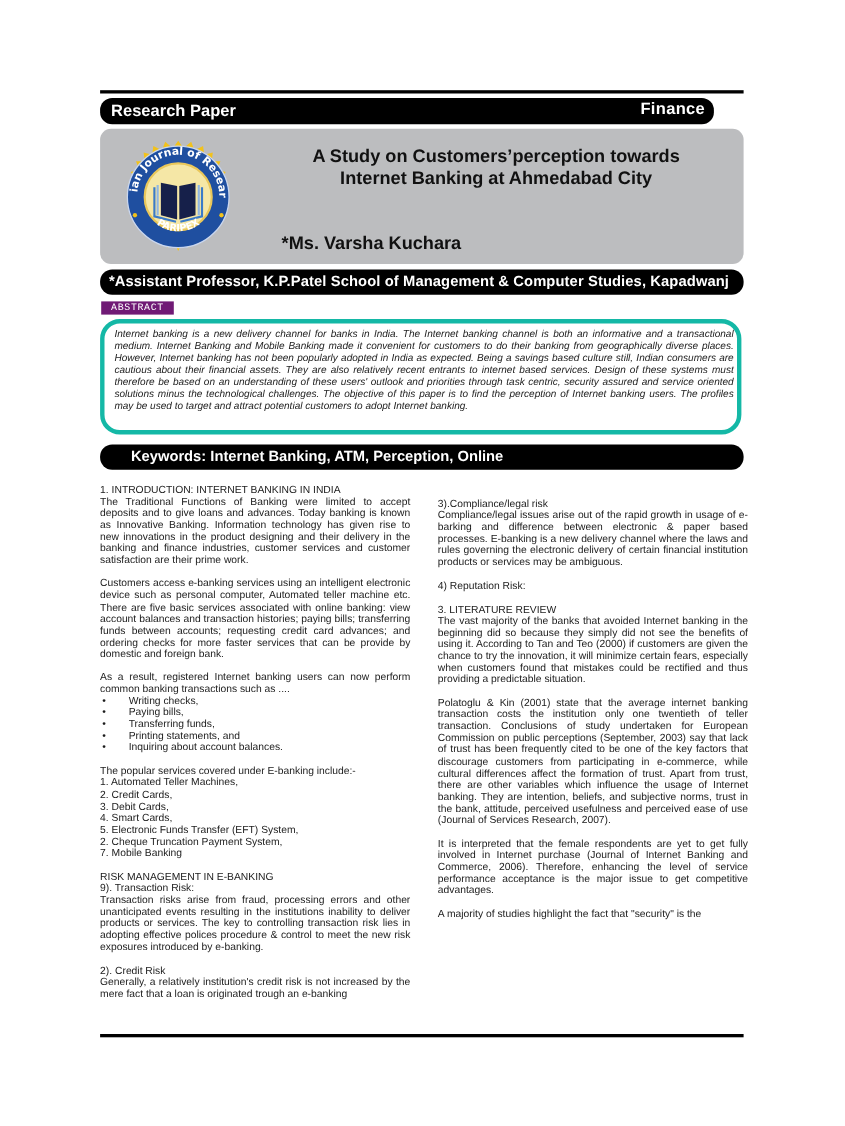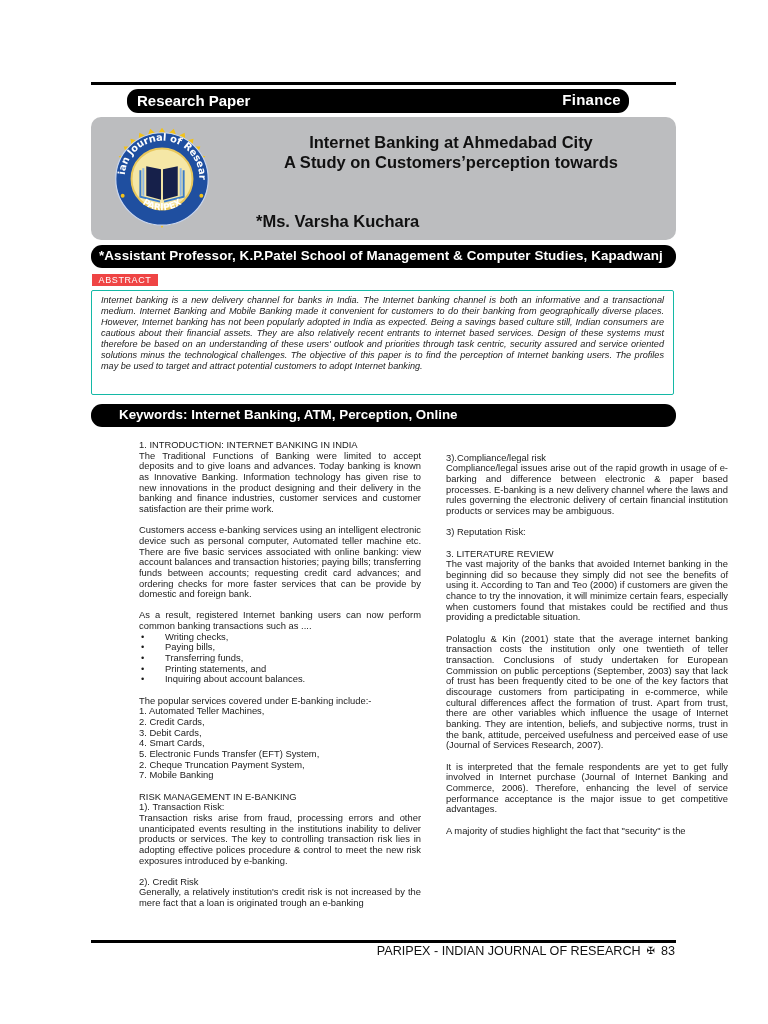--- a/index.html
+++ b/index.html
@@ -5,40 +5,40 @@
   html, body { margin:0; padding:0; }
   body { width:768px; height:1024px; background:#ffffff; position:relative; overflow:hidden; color:#1a1a1a; font-family:"Liberation Sans", sans-serif; }
   .page { position:absolute; left:0; top:0; width:768px; height:1024px; }
 
   .topline { position:absolute; left:92px; top:68px; width:583px; height:14px; font-family:"DejaVu Sans", sans-serif; font-weight:bold; font-size:9.6px; color:#111; }
   .topline .left { position:absolute; left:0; top:0; }
   .topline .right { position:absolute; right:0; top:0; }
   .rule-top { position:absolute; left:91px; top:82px; width:585px; height:3px; background:#000; }
 
   .band { position:absolute; background:#000; color:#fff; border-radius:11px; font-family:"Liberation Sans", sans-serif; font-weight:bold; }
-  .band-rp { left:91px; top:89px; width:502px; height:24px;margin-left:36px; }
+  .band-rp { left:91px; top:89px; width:558px; height:24px; }
   .band-rp .l { position:absolute; left:10px; top:3px; font-size:15px; }
   .band-rp .r { position:absolute; right:8px; top:2px; font-size:15px; letter-spacing:0.3px; }
 
   .hero { position:absolute; left:91px; top:117px; width:585px; height:123px; background:#bcbdbf; border-radius:10px; }
   .logo { position:absolute; left:12px; top:2px; width:118px; height:118px; }
   .title { position:absolute; left:160px; top:15px; width:400px; text-align:center; font-weight:bold; font-size:16.5px; line-height:20px; color:#111; }
   .author { position:absolute; left:165px; top:95px; font-weight:bold; font-size:16.5px; color:#111; }
 
   .band-aff { left:91px; top:245px; width:585px; height:23px; }
   .band-aff span { position:absolute; left:8px; top:3px; font-size:13.4px; letter-spacing:0.1px; }
 
-  .abs-label { position:absolute; left:92px; top:274px; width:66px; height:12px; background:#ef4444; color:#fff; font-size:9px; letter-spacing:0.6px; text-align:center; line-height:12px; }
-  .abs-box { position:absolute; left:91px; top:290px; width:583px; height:105px; border:1px solid #14b8a6; border-radius:2px; box-sizing:border-box; }
+  .abs-label { position:absolute; left:92px; top:274px; width:66px; height:12px; background:#701a75; color:#fff; font-size:9px; letter-spacing:0.6px; text-align:center; line-height:12px;font-family:Liberation Mono, monospace; }
+  .abs-box { position:absolute; left:91px; top:290px; width:583px; height:105px; border:4px solid #14b8a6; border-radius:18px; box-sizing:border-box; }
   .abs-text { position:absolute; left:9px; top:4px; width:563px; font-style:italic; font-size:9.15px; line-height:11.05px; text-align:justify; color:#222; }
 
   .band-kw { left:91px; top:404px; width:585px; height:23px; }
   .band-kw span { position:absolute; left:28px; top:3px; font-size:13.4px; }
 
-  .col { position:absolute; top:440px; width:282px; font-size:9.4px; line-height:10.65px; text-align:justify; color:#1b1b1b;margin-left:48px; }
+  .col { position:absolute; top:440px; width:282px; font-size:9.4px; line-height:10.65px; text-align:justify; color:#1b1b1b; }
   .col-left { left:91px; }
   .col-right { left:398px; top:442px; }
   .col p { margin:0; }
   .col .gap { height:10.65px; }
   .col .head { text-align:left; }
   .col .bl { display:flex; }
   .col .bl .dot { width:24px; padding-left:2px; }
   .col .ol { text-align:left; }
 
   .rule-bot { position:absolute; left:91px; top:940px; width:585px; height:3px; background:#000; }
@@ -76,22 +76,22 @@
         <path d="M82 52 L82 79 L62 84" fill="none" stroke="#3a7bc8" stroke-width="2"></path>
         <path d="M41 50 L41 78" stroke="#8fb6e3" stroke-width="2"></path>
         <path d="M79 50 L79 78" stroke="#8fb6e3" stroke-width="2"></path>
       </g>
       <circle cx="20" cy="78" r="2" fill="#f2c21b"></circle>
       <circle cx="100" cy="78" r="2" fill="#f2c21b"></circle>
       <text font-family="DejaVu Sans, sans-serif" font-weight="bold" font-size="10" fill="#ffffff"><textPath href="#arcTop" startOffset="50%" text-anchor="middle">Indian Journal of Research</textPath></text>
       <text font-family="DejaVu Sans, sans-serif" font-weight="bold" font-size="9" fill="#ffffff"><textPath href="#arcBot" startOffset="50%" text-anchor="middle">PARIPEX</textPath></text>
     </svg>
     <div class="title">
+      <div>A Study on Customers’perception towards</div>
       <div>Internet Banking at Ahmedabad City</div>
-      <div>A Study on Customers’perception towards</div>
     </div>
     <div class="author">*Ms. Varsha Kuchara</div>
   </div>
 
   <div class="band band-aff">
     <span>*Assistant Professor, K.P.Patel School of Management &amp; Computer Studies, Kapadwanj</span>
   </div>
 
   <div class="abs-label">ABSTRACT</div>
   <div class="abs-box">
@@ -133,42 +133,39 @@
     <p class="ol">The popular services covered under E-banking include:-</p>
     <p class="ol">1. Automated Teller Machines,</p>
     <p class="ol">2. Credit Cards,</p>
     <p class="ol">3. Debit Cards,</p>
     <p class="ol">4. Smart Cards,</p>
     <p class="ol">5. Electronic Funds Transfer (EFT) System,</p>
     <p class="ol">2. Cheque Truncation Payment System,</p>
     <p class="ol">7. Mobile Banking</p>
     <div class="gap"></div>
     <p class="head">RISK MANAGEMENT IN E-BANKING</p>
-    <p class="head">1). Transaction Risk:</p>
+    <p class="head">9). Transaction Risk:</p>
     <p>Transaction risks arise from fraud, processing errors and other unanticipated events resulting in the institutions inability to deliver products or services. The key to controlling transaction risk lies in adopting effective polices procedure &amp; control to meet the new risk exposures introduced by e-banking.</p>
     <div class="gap"></div>
     <p class="head">2). Credit Risk</p>
     <p>Generally, a relatively institution's credit risk is not increased by the mere fact that a loan is originated trough an e-banking</p>
   </div>
 
   <div class="col col-right">
     <div class="gap"></div>
     <p class="head">3).Compliance/legal risk</p>
     <p>Compliance/legal issues arise out of the rapid growth in usage of e-barking and difference between electronic &amp; paper based processes. E-banking is a new delivery channel where the laws and rules governing the electronic delivery of certain financial institution products or services may be ambiguous.</p>
     <div class="gap"></div>
-    <p class="head">3) Reputation Risk:</p>
+    <p class="head">4) Reputation Risk:</p>
     <div class="gap"></div>
     <p class="head">3.  LITERATURE REVIEW</p>
     <p>The vast majority of the banks that avoided Internet banking in the beginning did so because they simply did not see the benefits of using it. According to Tan and Teo (2000) if customers are given the chance to try the innovation, it will minimize certain fears, especially when customers found that mistakes could be rectified and thus providing a predictable situation.</p>
     <div class="gap"></div>
     <p>Polatoglu &amp; Kin (2001) state that the average internet banking transaction costs the institution only one twentieth of teller transaction. Conclusions of study undertaken for European Commission on public perceptions (September, 2003) say that lack of trust has been frequently cited to be one of the key factors that discourage customers from participating in e-commerce, while cultural differences affect the formation of trust. Apart from trust, there are other variables which influence the usage of Internet banking. They are intention, beliefs, and subjective norms, trust in the bank, attitude, perceived usefulness and perceived ease of use (Journal of Services Research, 2007).</p>
     <div class="gap"></div>
     <p>It is interpreted that the female respondents are yet to get fully involved in Internet purchase (Journal of Internet Banking and Commerce, 2006). Therefore, enhancing the level of service performance acceptance is the major issue to get competitive advantages.</p>
     <div class="gap"></div>
     <p>A majority of studies highlight the fact that "security" is the</p>
   </div>
 
   <div class="rule-bot"></div>
-  <div class="footer">
-    <span>PARIPEX - INDIAN JOURNAL OF RESEARCH</span><span class="sep">✠</span><span>83</span>
-  </div>
 
 </div>
 
 </body></html>

